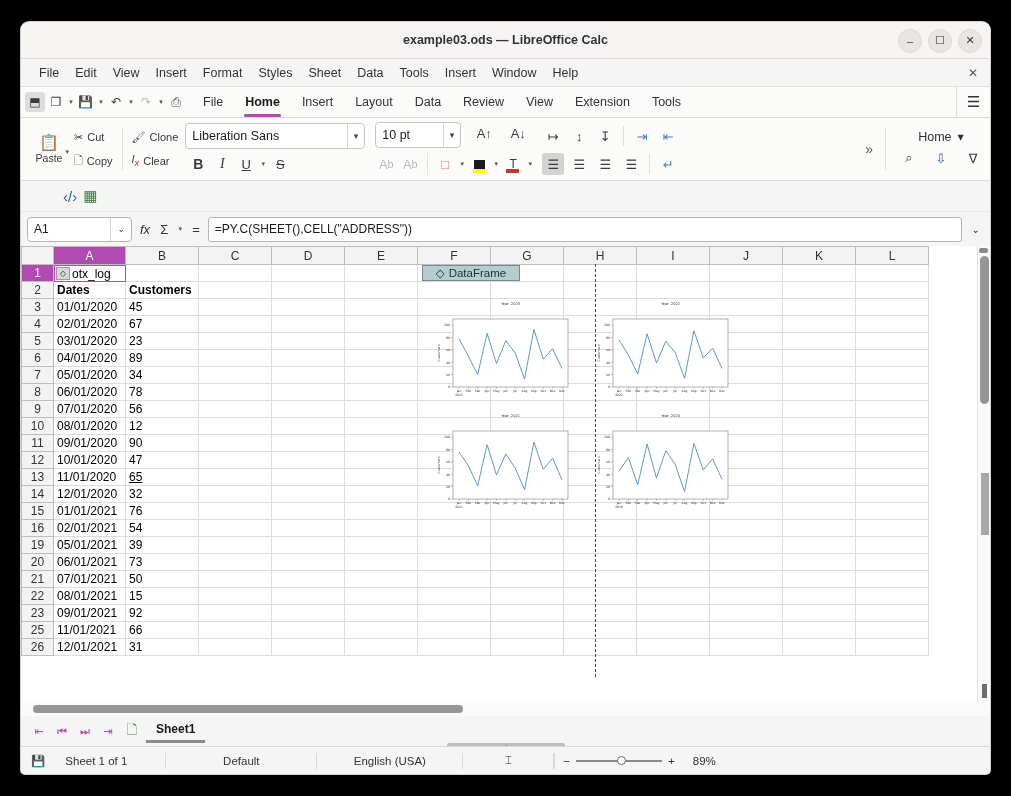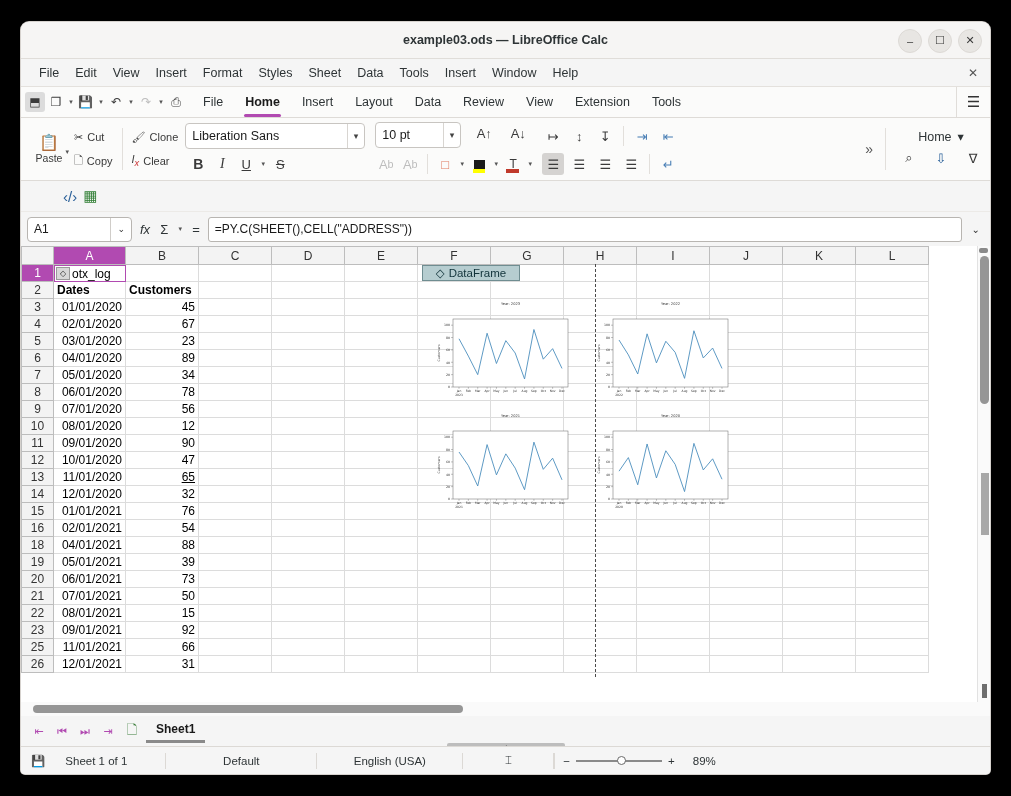--- a/index.html
+++ b/index.html
@@ -142,21 +142,21 @@
   }
   .chcell.sel { background:#b14ab1; color:#fff; font-weight:normal; }
   .rhcell {
     width:32px; height:15px; background:#f3f3f3; border:1px solid #bdbdbd;
     text-align:center; color:#333; font-size:11.5px;
   }
   .rhcell.sel { background:#b14ab1; color:#fff; }
   .corner { width:32px; height:18px; background:#f3f3f3; border:1px solid #bdbdbd; }
   .cell { height:15px; border-right:1px solid #dcdcdc; border-bottom:1px solid #dcdcdc;
           padding:0 3px; color:#000; overflow:hidden; white-space:nowrap; }
-  .cell.num { text-align:right; }
+  .cell.num { }
   .cell.bold { font-weight:bold; }
   
   .selbox {
     position:absolute; border:1.5px solid #b14ab1; background:#fff;
     display:flex; align-items:center; gap:2px; padding-left:1px;
     font-size:12px; color:#000; z-index:6;
   }
   .selbox .tinyico {
     width:14px; height:13px; background:#d8d8d8; border:1px solid #9a9a9a;
     display:flex; align-items:center; justify-content:center; font-size:8px; color:#333;
@@ -640,35 +640,20 @@
               <td class="cell" style="width: 73px;"></td>
               <td class="cell" style="width: 73px;"></td>
               <td class="cell" style="width: 73px;"></td>
               <td class="cell" style="width: 73px;"></td>
               <td class="cell" style="width: 73px;"></td>
             </tr>
             <tr>
               <td class="rhcell">16</td>
               <td class="cell num" style="width: 72px;">02/01/2021</td>
               <td class="cell num" style="width: 73px;">54</td>
-              <td class="cell" style="width: 73px;"></td>
-              <td class="cell" style="width: 73px;"></td>
-              <td class="cell" style="width: 73px;"></td>
-              <td class="cell" style="width: 73px;"></td>
-              <td class="cell" style="width: 73px;"></td>
-              <td class="cell" style="width: 73px;"></td>
-              <td class="cell" style="width: 73px;"></td>
-              <td class="cell" style="width: 73px;"></td>
-              <td class="cell" style="width: 73px;"></td>
-              <td class="cell" style="width: 73px;"></td>
-            </tr>
-            <tr>
-              <td class="rhcell">18</td>
-              <td class="cell num" style="width: 72px;">04/01/2021</td>
-              <td class="cell num" style="width: 73px;">88</td>
               <td class="cell" style="width: 73px;"></td>
               <td class="cell" style="width: 73px;"></td>
               <td class="cell" style="width: 73px;"></td>
               <td class="cell" style="width: 73px;"></td>
               <td class="cell" style="width: 73px;"></td>
               <td class="cell" style="width: 73px;"></td>
               <td class="cell" style="width: 73px;"></td>
               <td class="cell" style="width: 73px;"></td>
               <td class="cell" style="width: 73px;"></td>
               <td class="cell" style="width: 73px;"></td>

